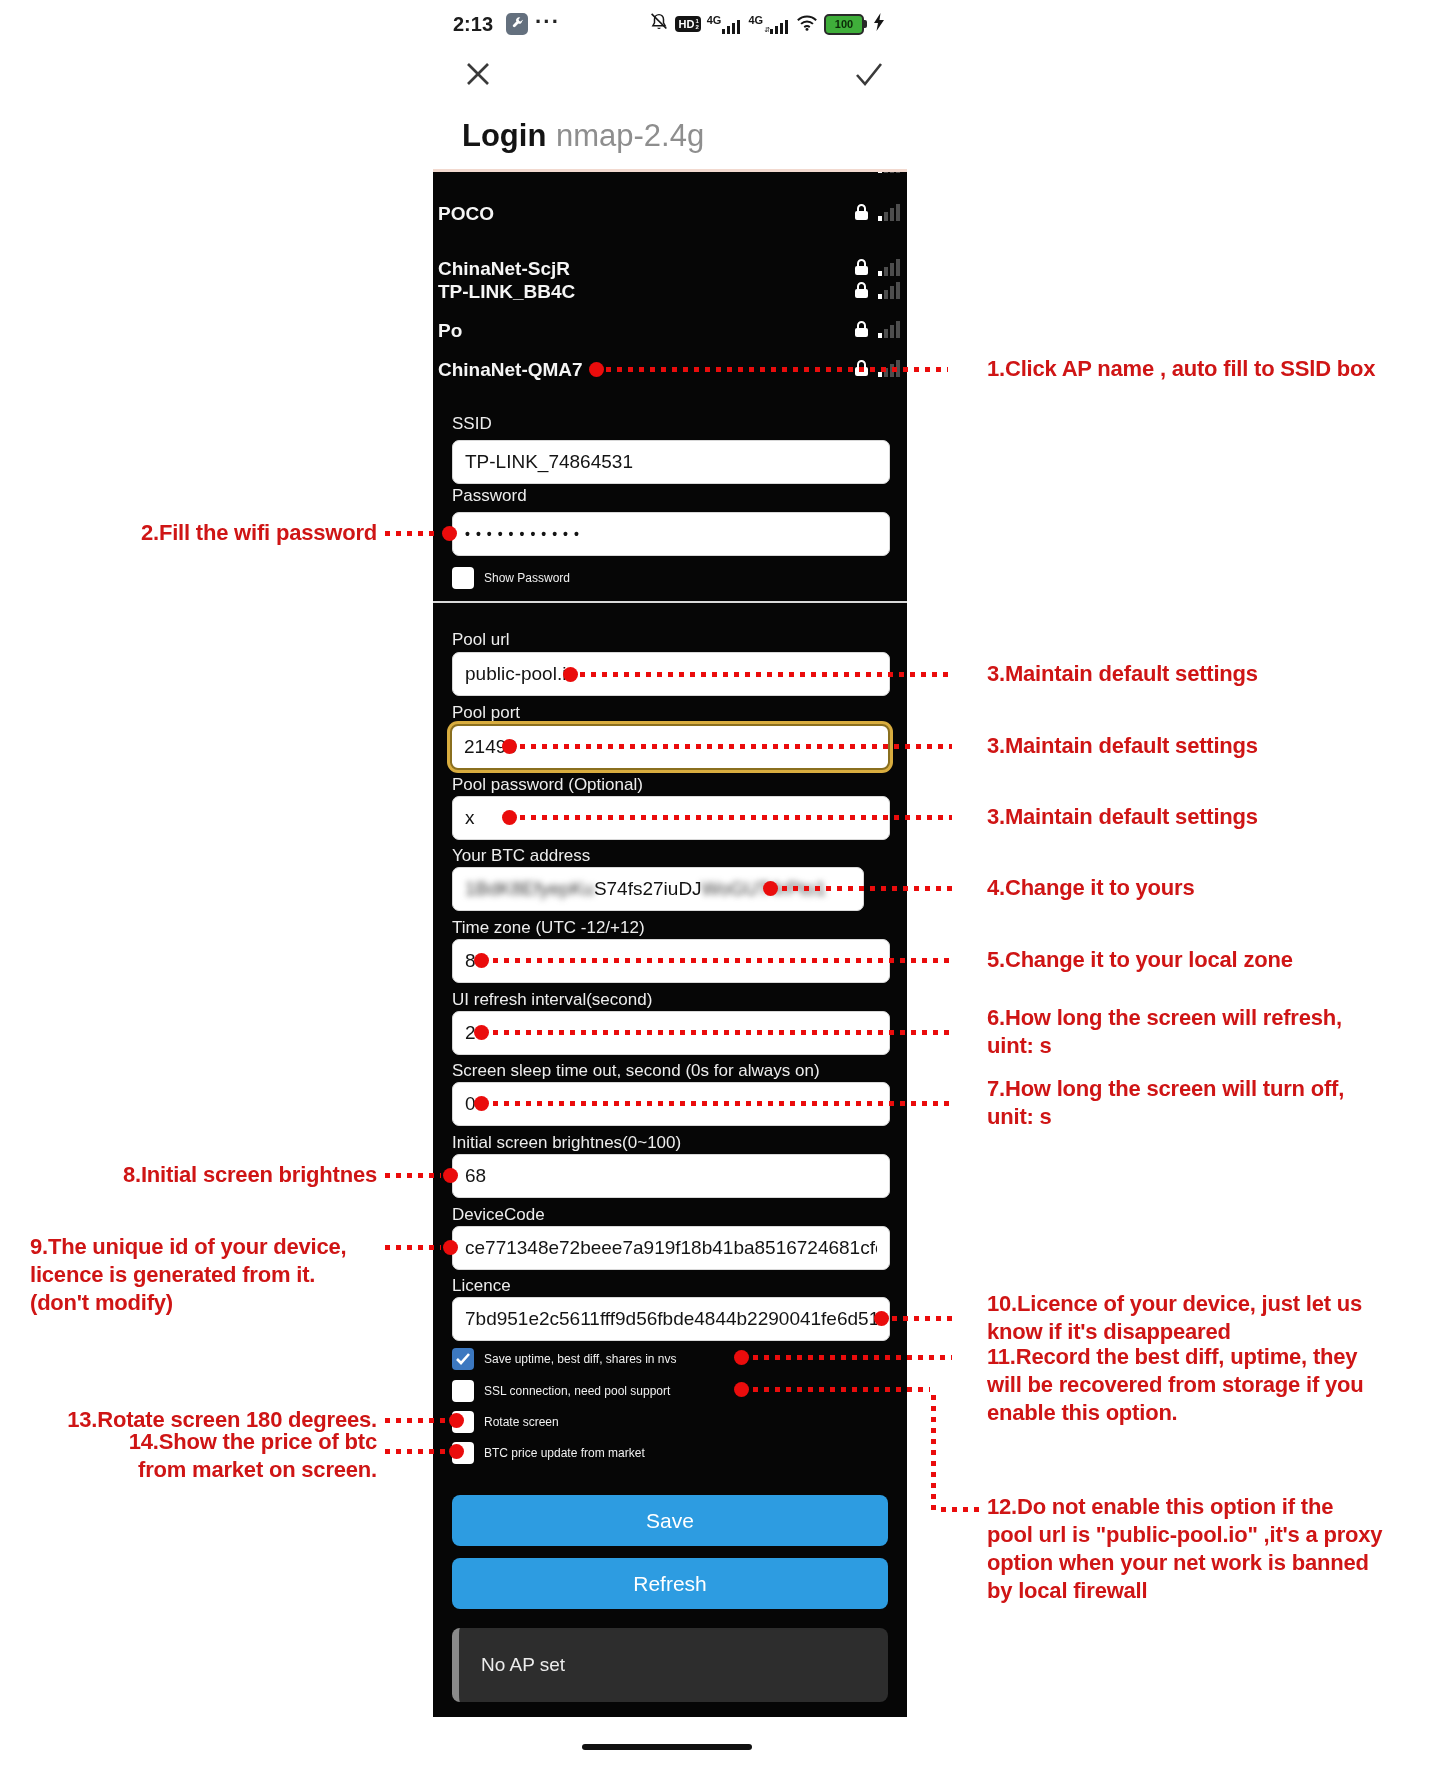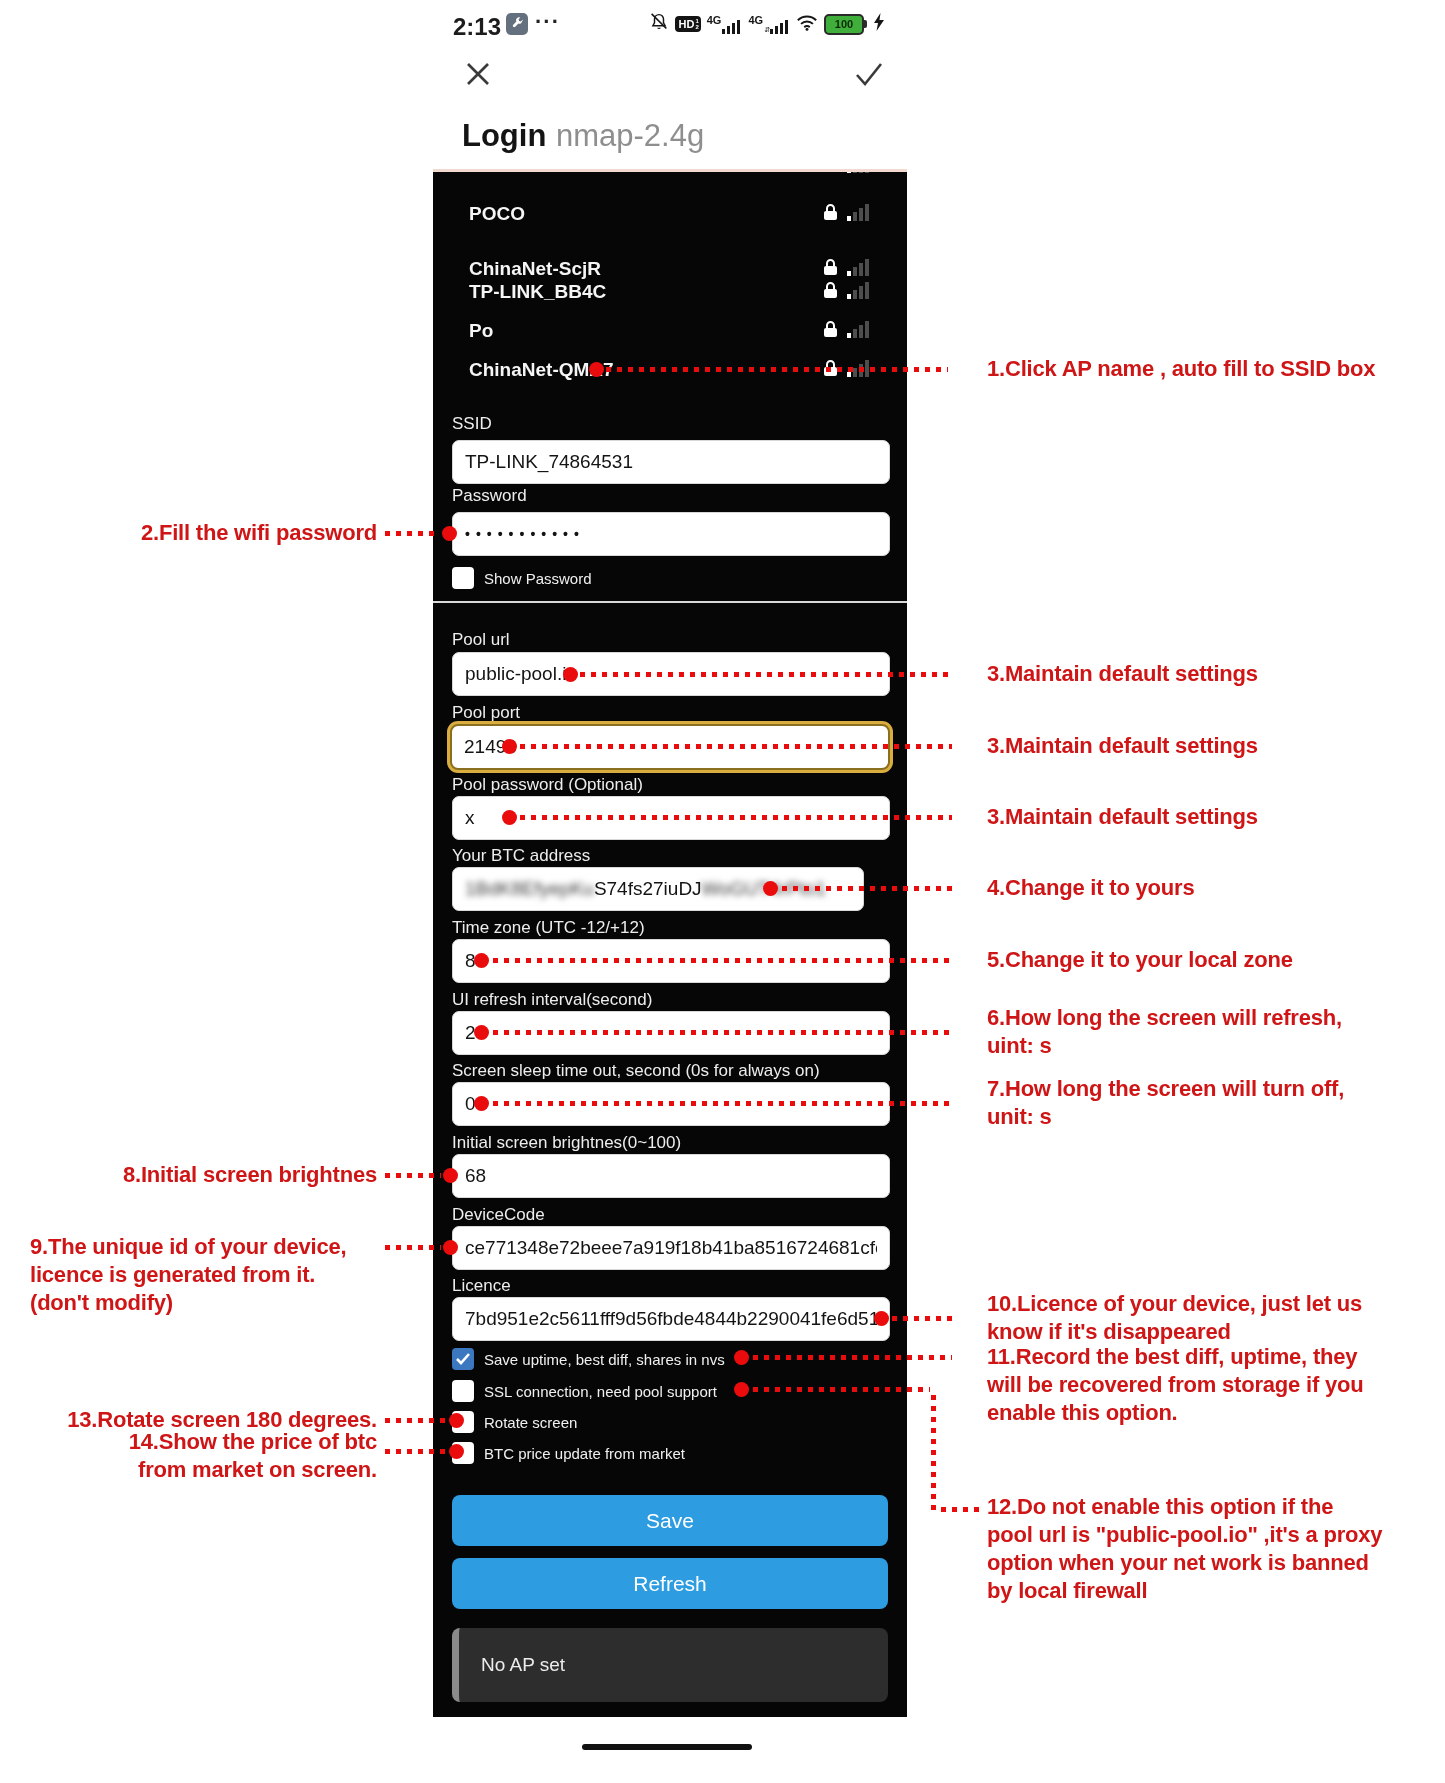--- a/index.html
+++ b/index.html
@@ -1,21 +1,21 @@
 <!DOCTYPE html>
 <html><head>
 <meta charset="utf-8">
 <style>
   html,body{margin:0;padding:0;background:#fff;}
   body{width:1445px;height:1783px;position:relative;overflow:hidden;
        font-family:"Liberation Sans",sans-serif;}
 
   
   .statusbar{position:absolute;left:433px;top:8px;width:474px;height:32px;}
-  .time{position:absolute;left:20px;top:5px;font-size:24px;font-weight:700;color:#1c1c1c;}
+  .time{position:absolute;left:20px;top:5px;font-size:20px;font-weight:700;color:#1c1c1c;}
   .wrench-badge{position:absolute;left:73px;top:5px;width:22px;height:22px;border-radius:5px;
       background:#64707e;display:flex;align-items:center;justify-content:center;}
   .sb-dots{position:absolute;left:102px;top:1px;font-size:22px;font-weight:700;color:#222;letter-spacing:1px;}
   .sb-right{position:absolute;right:22px;top:3px;height:26px;display:flex;align-items:center;gap:6px;}
   .hd-badge{background:#141414;color:#fff;border-radius:4px;font-size:11px;font-weight:700;
       padding:2px 2px 2px 4px;display:flex;align-items:center;line-height:1;}
   .hd-sub{display:flex;flex-direction:column;font-size:6px;margin-left:1px;line-height:1;}
   .net{display:flex;align-items:flex-end;gap:1px;}
   .net .g{font-size:11px;font-weight:700;color:#161616;line-height:1;margin-bottom:8px;}
   .net .arr{font-size:7px;color:#161616;line-height:1;margin-bottom:1px;letter-spacing:-1px;}
@@ -25,21 +25,21 @@
   .batt-nub{width:3px;height:8px;background:#2a2a2a;border-radius:0 2px 2px 0;}
 
   
   .navicon{position:absolute;cursor:pointer;}
   .page-title{position:absolute;left:462px;top:118px;font-size:31px;font-weight:700;color:#141414;}
   .page-subtitle{position:absolute;left:556px;top:118px;font-size:31px;font-weight:400;color:#8e8e8e;}
 
   
   .panel{position:absolute;left:433px;top:169px;width:474px;height:1548px;background:#060606;
       border-top:3px solid #f2d9cf;box-sizing:border-box;}
-  .aprow{position:absolute;left:0;right:0;height:39px;padding:0 36px;display:flex;
+  .aprow{position:absolute;left:0;right:0;height:39px;padding:0 5px;display:flex;
       align-items:center;justify-content:space-between;}
   .apname{color:#f5f5f5;font-size:19px;font-weight:700;}
   .apicons{display:flex;align-items:center;gap:9px;}
   .apclip{position:absolute;top:0;left:0;right:0;height:13px;overflow:hidden;}
   .apclip .aprow{top:-26px;}
 
   .flabel{position:absolute;left:19px;right:19px;color:#ededed;font-size:17px;}
   .finput{position:absolute;left:19px;width:412px;height:42px;background:#fff;border:1px solid #d8d8d8;
       border-radius:7px;font-family:"Liberation Sans",sans-serif;font-size:19px;color:#141414;
       padding:0 12px;box-sizing:content-box;}
@@ -48,21 +48,21 @@
   .fdiv{position:absolute;left:0;right:0;height:2px;background:rgba(255,255,255,.85);}
   .btcfield{position:absolute;left:19px;width:412px;height:44px;background:#fff;border:1px solid #d8d8d8;
       border-radius:7px;display:flex;align-items:center;padding:0 12px;box-sizing:border-box;
       font-size:19px;color:#141414;white-space:nowrap;overflow:hidden;}
   .blur{filter:blur(3px);color:#3c3c3c;}
 
   .cbrow{position:absolute;left:19px;right:19px;height:26px;display:flex;align-items:center;gap:10px;}
   .cb{width:22px;height:22px;border-radius:4px;background:#fff;flex:0 0 auto;
       display:flex;align-items:center;justify-content:center;}
   .cb.checked{background:#3c78c0;}
-  .cbl{color:#f0f0f0;font-size:15px;}
+  .cbl{color:#f0f0f0;font-size:12px;}
 
   .bigbtn{position:absolute;left:19px;width:436px;height:51px;border:none;border-radius:8px;
       background:#2d9ce1;color:#fff;font-size:21px;font-family:"Liberation Sans",sans-serif;cursor:pointer;}
   .noap{position:absolute;left:19px;width:436px;height:74px;background:#2d2d2d;border-radius:8px;
       border-left:7px solid #8a8a8a;box-sizing:border-box;display:flex;align-items:center;
       padding-left:22px;color:#ececec;font-size:19px;}
 
   .home-indicator{position:absolute;left:582px;top:1744px;width:170px;height:6px;border-radius:3px;background:#111;}
 
   

